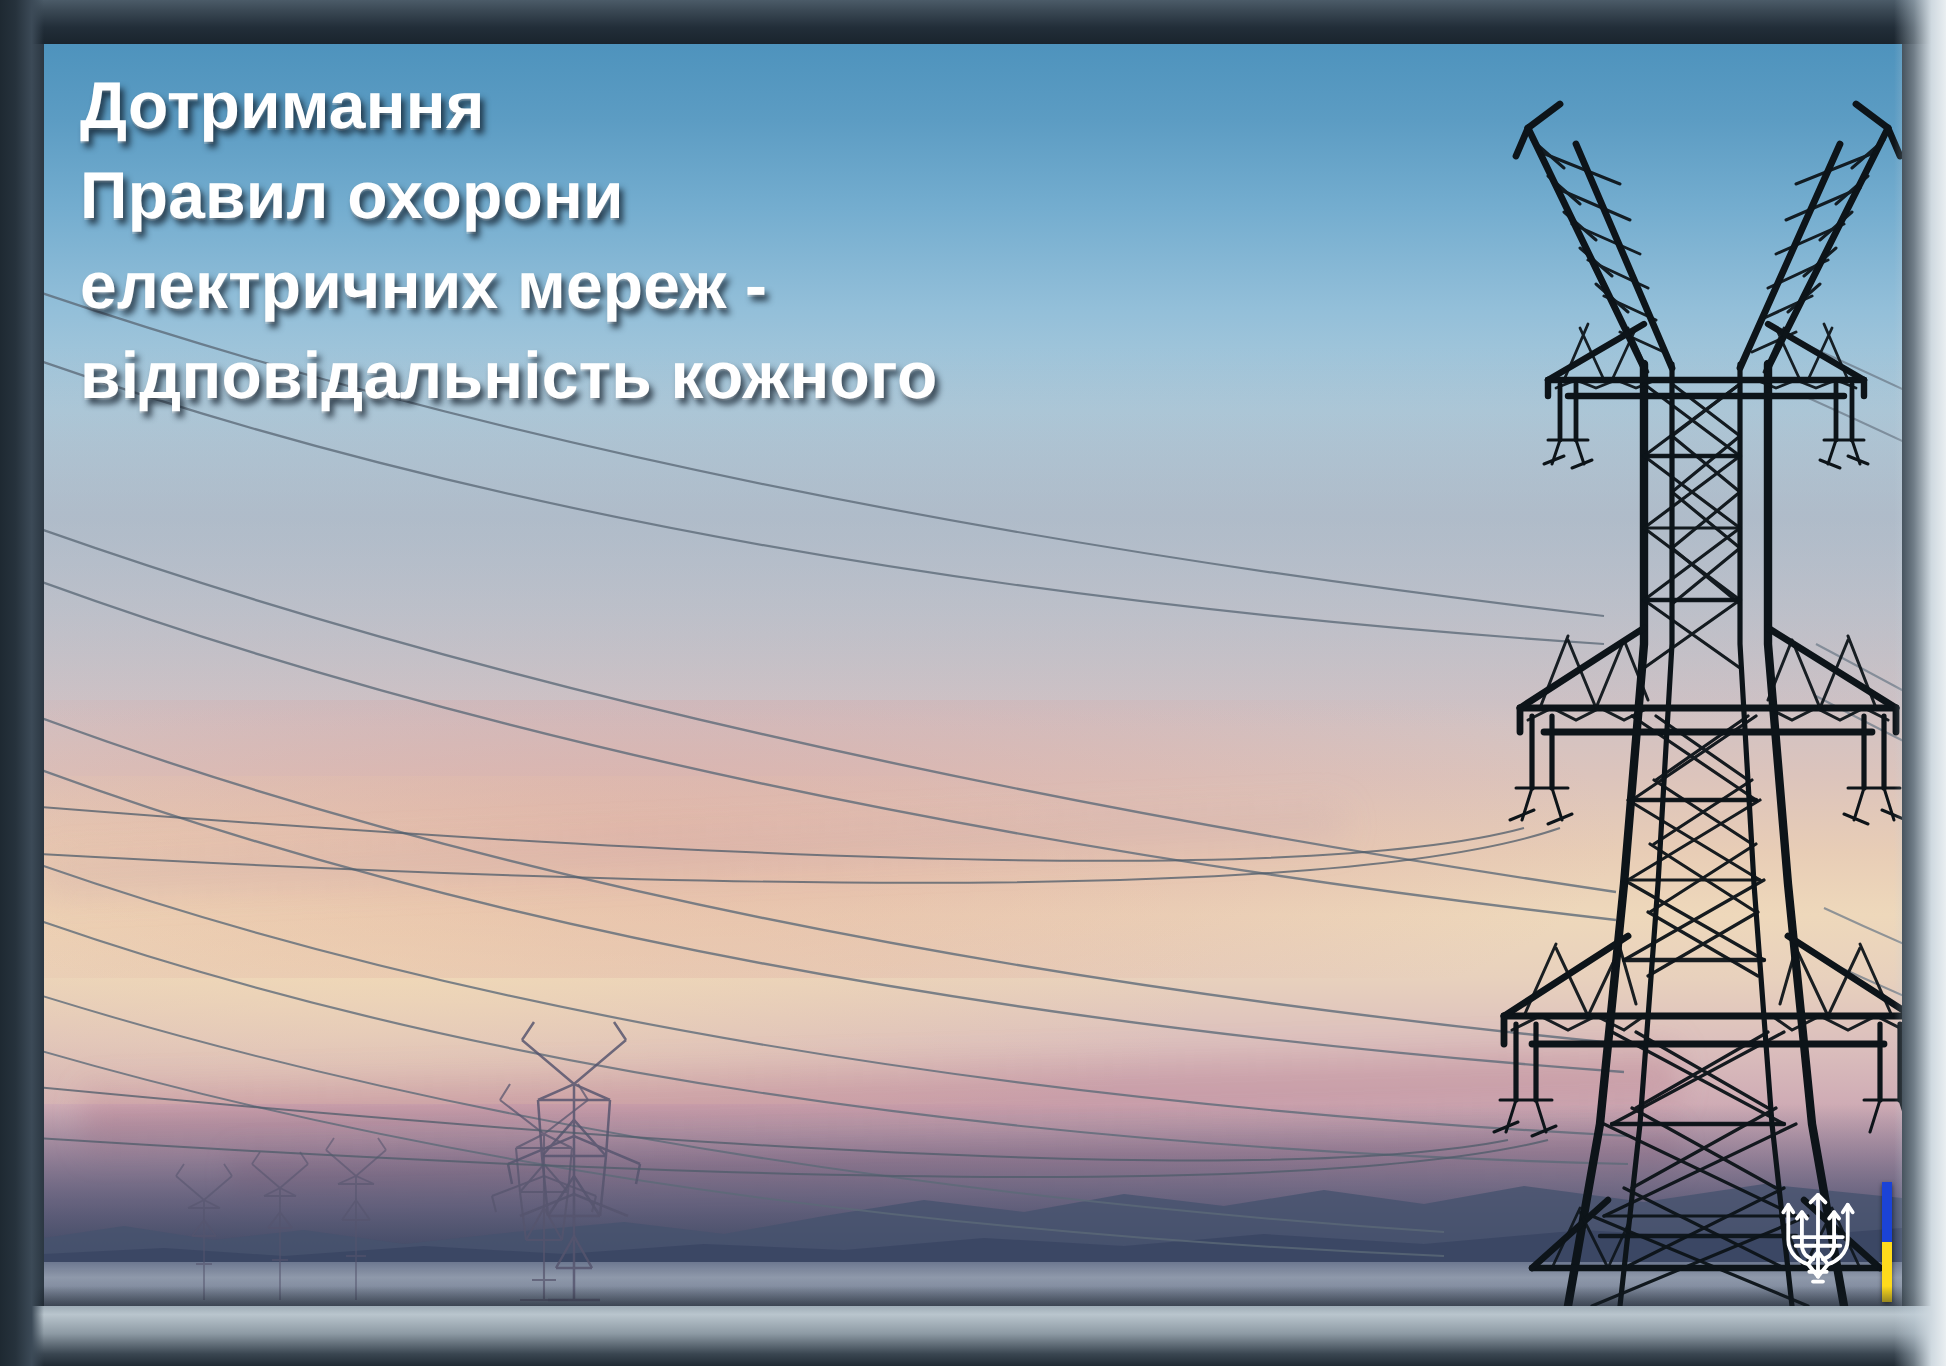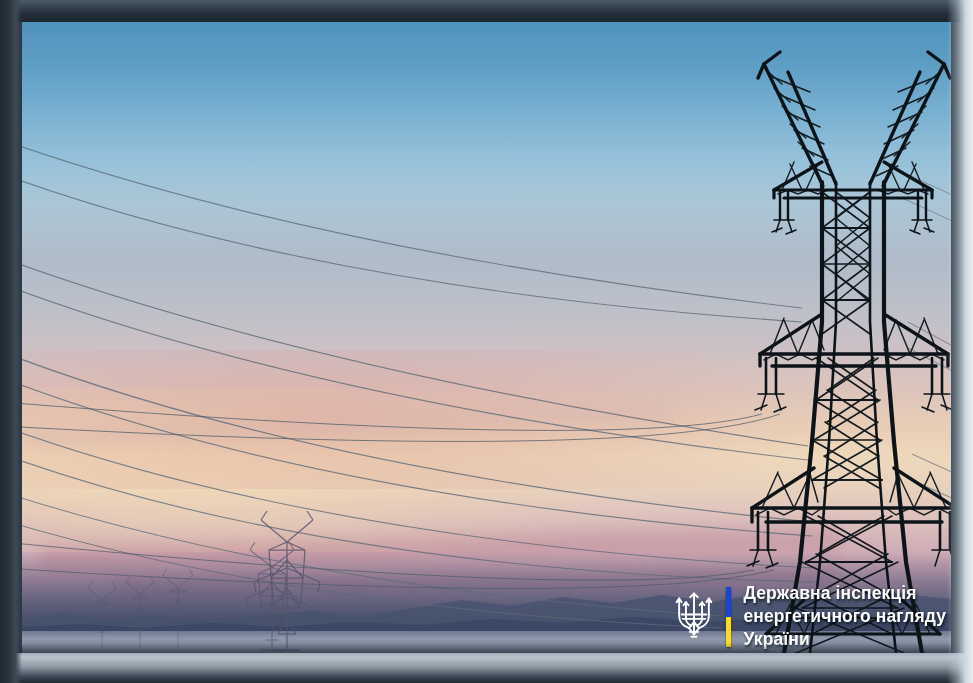--- a/index.html
+++ b/index.html
@@ -321,20 +321,24 @@
 
       <g stroke="#4e5c6a" fill="none" opacity="0.75" stroke-width="1">
         <path d="M740,392 Q600,430 -20,380"></path>
         <path d="M758,392 Q620,440 -20,404"></path>
         <path d="M732,548 Q580,578 -20,520"></path>
         <path d="M752,548 Q600,586 -20,546"></path>
       </g>
     </svg>
   </div>
 
+  <div class="headline">Дотримання
+Правил охорони
+електричних мереж -
+відповідальність кожного</div>
 
   <div class="logo">
     <svg class="tryzub" viewBox="0 0 64 84">
       <g fill="none" stroke="#ffffff" stroke-width="3.1" stroke-linecap="round" stroke-linejoin="round">
 
         <path d="M32,4 L32,70"></path>
         <path d="M26,10 L32,4 L38,10"></path>
 
         <path d="M8,12 L8,40 C8,52 18,58 24,60"></path>
         <path d="M56,12 L56,40 C56,52 46,58 40,60"></path>
@@ -353,23 +357,20 @@
         <path d="M25,66 L39,66"></path>
         <path d="M28,74 L36,74"></path>
       </g>
     </svg>
 
     <div class="flagbar">
       <div class="b"></div>
       <div class="y"></div>
     </div>
 
-    <div class="logo-text">Державна інспекція
-енергетичного нагляду
-України</div>
   </div>
 
   <div class="frame-bottom-shadow"></div>
   <div class="frame-top"></div>
   <div class="frame-left"></div>
   <div class="frame-right"></div>
   <div class="frame-bottom"></div>
 </div>
 
 </body></html>

